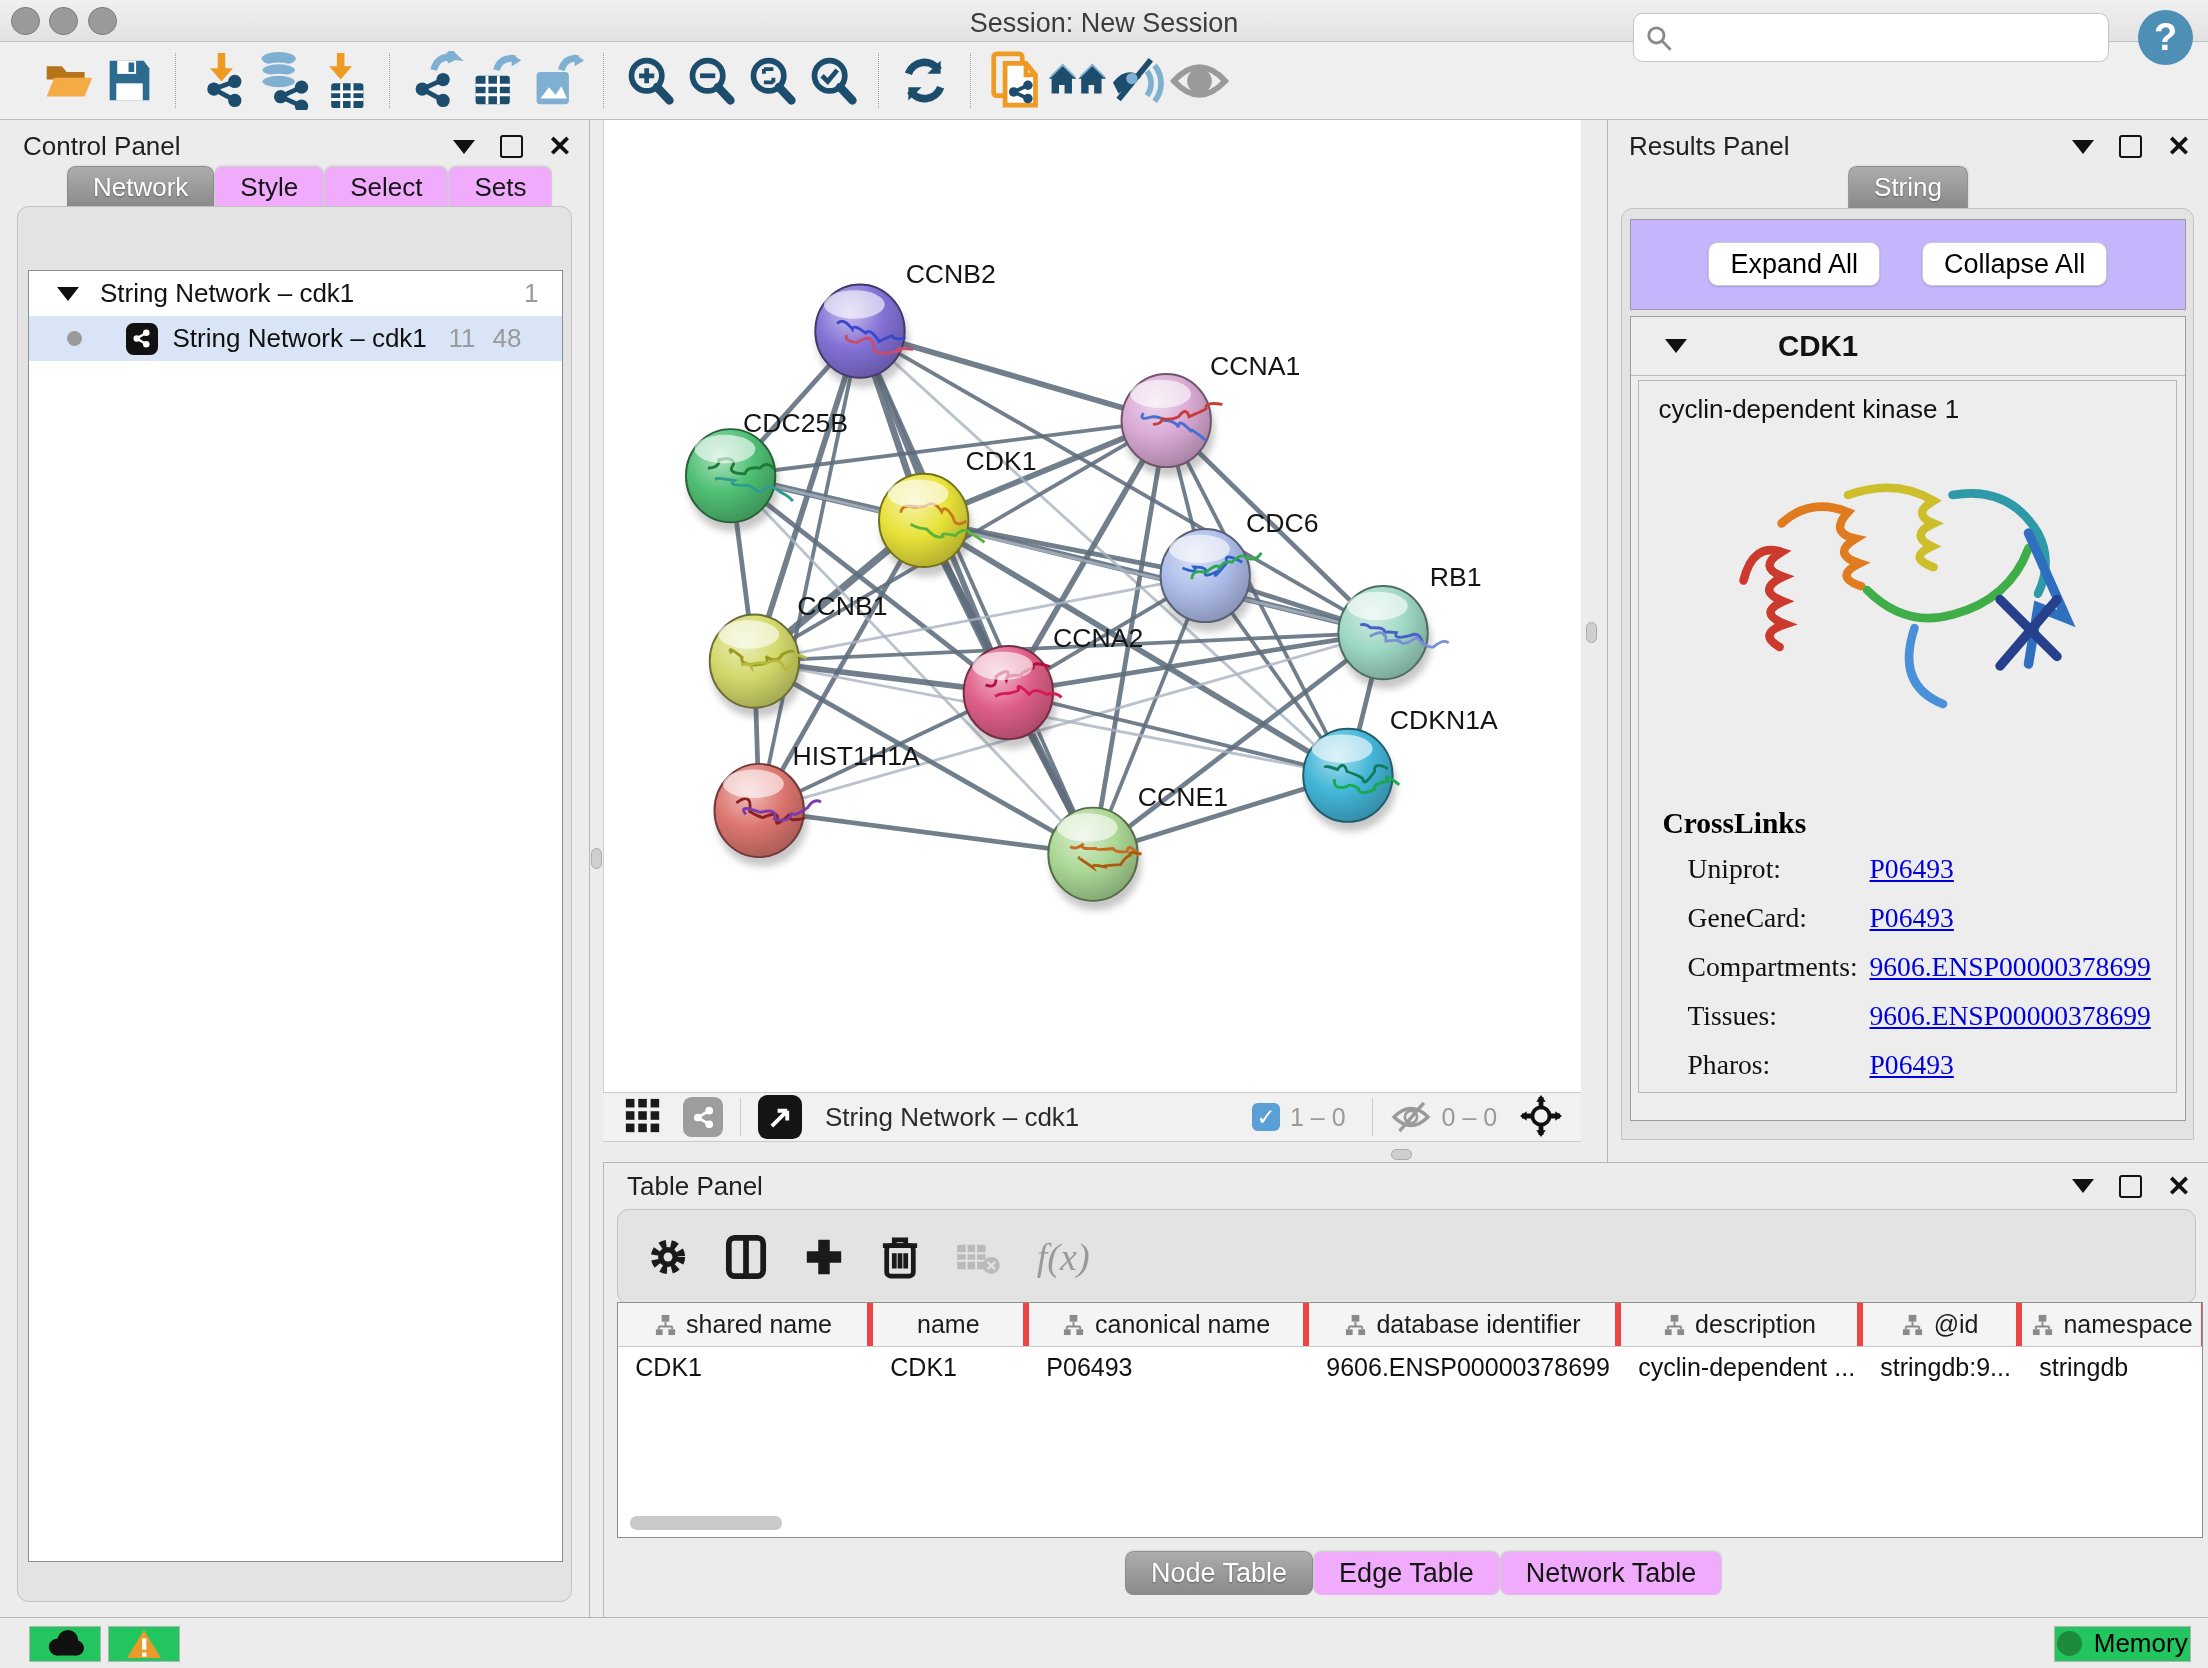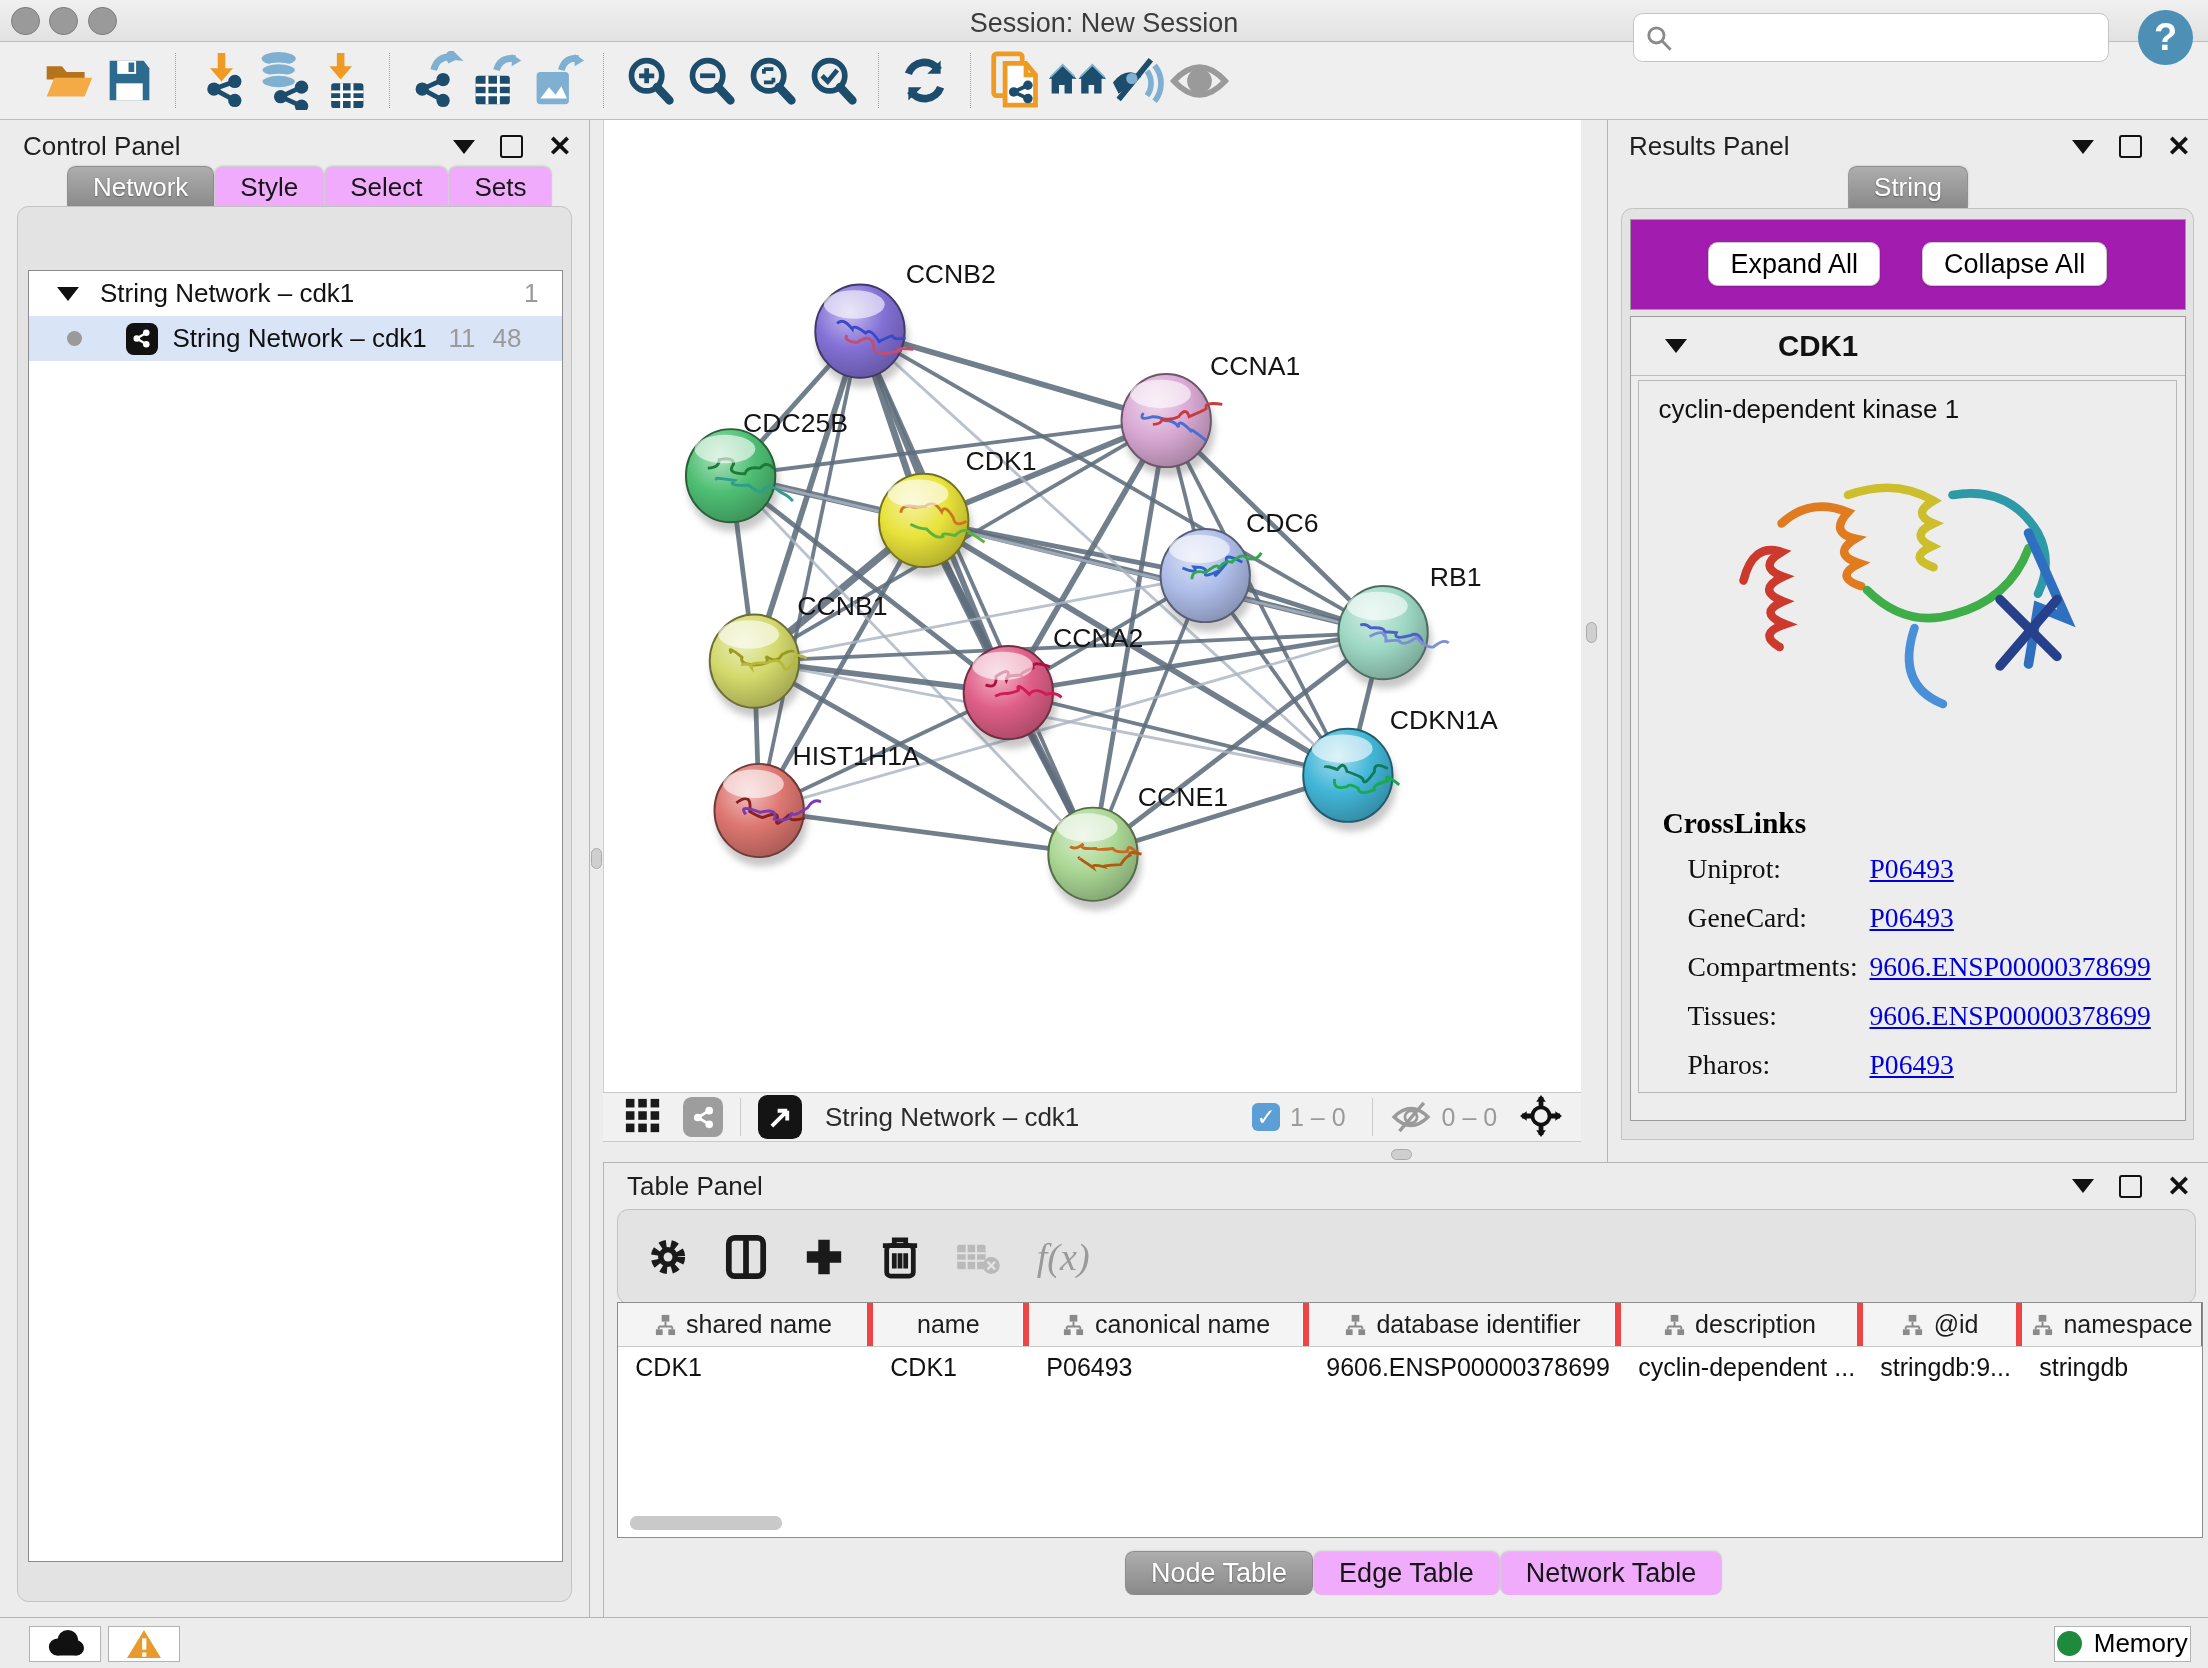--- a/index.html
+++ b/index.html
@@ -52,21 +52,21 @@
 
   
   .knob-v { width:11.4px; height:21px; background:#cfcfcf; border:1px solid #aaa; border-radius:6.7px; }
   .knob-h { width:21px; height:11.4px; background:#cfcfcf; border:1px solid #aaa; border-radius:6.7px; }
 
   
   #results-panel { left:1607px; top:120px; width:601px; height:1042px; background:#ececec; border-left:1px solid #b5b5b5; }
   #rp-header { position:absolute; left:21px; top:11.4px; right:17px; display:flex; justify-content:space-between; align-items:center; }
   #rp-tab { position:absolute; left:50%; transform:translateX(-50%); top:46px; }
   #rp-body { position:absolute; left:13.3px; top:88px; width:573px; height:932px; background:#e3e3e3; border:1px solid #c2c2c2; border-radius:11.4px 11.4px 0 0; }
-  #rp-buttons { position:absolute; left:7.6px; top:9.5px; right:7.6px; height:91px; border:1.9px solid #9c9c9c; display:flex; align-items:center; justify-content:center; gap:42px; background:#a21caf; }
+  #rp-buttons { position:absolute; left:7.6px; top:9.5px; right:7.6px; height:91px; border:1.9px solid #9c9c9c; display:flex; align-items:center; justify-content:center; gap:42px; background:#c4b5fd; }
   .rp-btn { min-width:158px; height:44px; background:#fff; border:1px solid #c9c9c9; border-radius:9.5px; font-size:27px; display:flex; align-items:center; justify-content:center; padding:0 21px; box-shadow:0 1px 1.9px rgba(0,0,0,.15); }
   #rp-card { position:absolute; left:7.6px; top:107px; right:7.6px; height:805px; border:1.9px solid #9c9c9c; background:#ededed; }
   #rp-gene-row { height:59px; display:flex; align-items:center; border-bottom:1px solid #bdbdbd; }
   #rp-gene { font-size:29.5px; font-weight:bold; color:#111; margin-left:91px; }
   #rp-inner { position:absolute; left:7.6px; top:63px; right:7.6px; bottom:27px; border:1px solid #b8b8b8; background:#ededed; overflow:hidden; }
   #rp-desc { font-size:26px; color:#111; margin:13.3px 0 0 19px; }
   #crosslinks { font-family:"Liberation Serif",serif; position:absolute; left:23px; top:426px; }
   #crosslinks h3 { font-size:29.5px; color:#000; margin-bottom:13.3px; }
   .cl-row { display:flex; font-size:27.6px; margin-bottom:17px; }
   .cl-label { width:207px; color:#111; padding-left:25px; }
@@ -81,21 +81,21 @@
   .th { display:flex; align-items:center; justify-content:center; gap:9.5px; font-size:25px; color:#1c1c1c; border-right:6px solid #ef4444; overflow:hidden; white-space:nowrap; flex:0 0 auto; }
   #tp-row { display:flex; height:44px; }
   .td { font-size:25px; color:#111; padding:5.7px 0 0 17px; overflow:hidden; white-space:nowrap; flex:0 0 auto; }
   #tp-hscroll { position:absolute; left:0; bottom:3.8px; width:1585px; height:17px; }
   #tp-hthumb { position:absolute; left:11.4px; width:152px; height:13.3px; background:#c9c9c9; border-radius:6.7px; }
   #tp-tabs { position:absolute; left:521px; top:388px; display:flex; }
   #tp-tabs .tabbtn { border-radius:8.6px; height:44px; font-size:27px; }
 
   
   #statusbar { left:0; top:1617px; width:2208px; height:51px; background:#ececec; border-top:1.9px solid #b5b5b5; }
-  .sb-btn { position:absolute; top:7.6px; height:36px; background:#ffffff; border:1.9px solid #b3b3b3; display:flex; align-items:center; justify-content:center; }
+  .sb-btn { position:absolute; top:7.6px; height:36px; background:#22c55e; border:1.9px solid #b3b3b3; display:flex; align-items:center; justify-content:center; }
   #memory-btn { left:2054px; width:137px; font-size:26px; gap:11.4px; }
   .green-dot { width:25px; height:25px; border-radius:50%; background:#1e8a3c; }
 
   svg text { font-family:"Liberation Sans",sans-serif; }
 </style>
 </head>
 <body>
 
 <div id="titlebar" class="abs">
   <div class="traffic" style="left:11.4px"></div>

